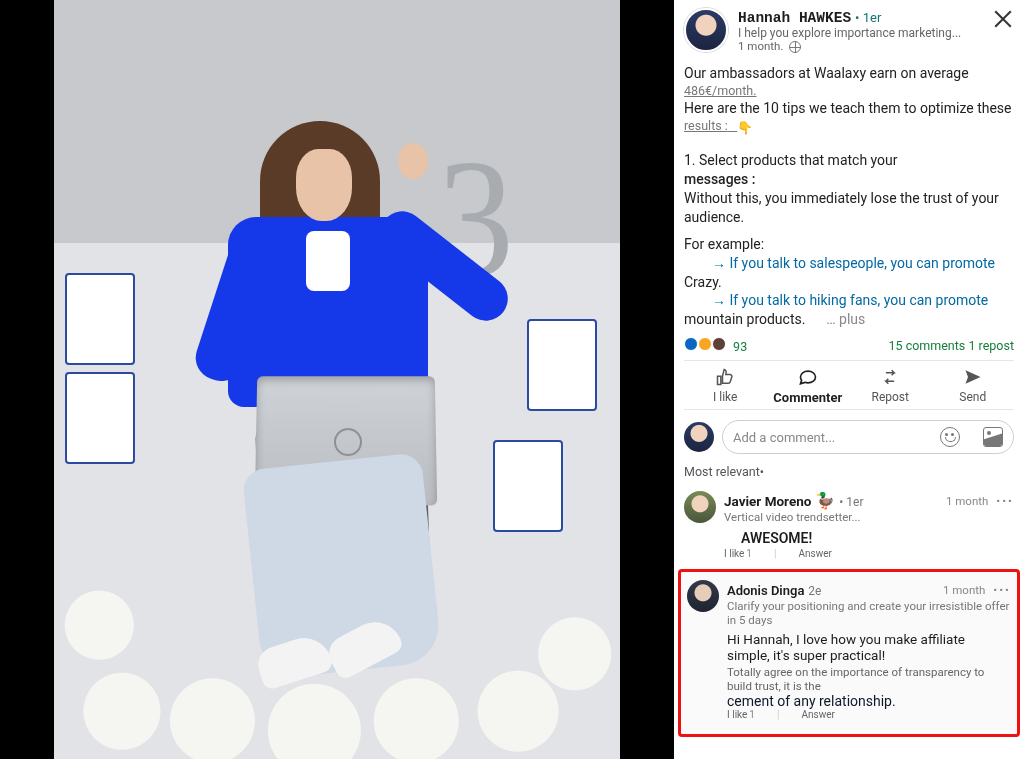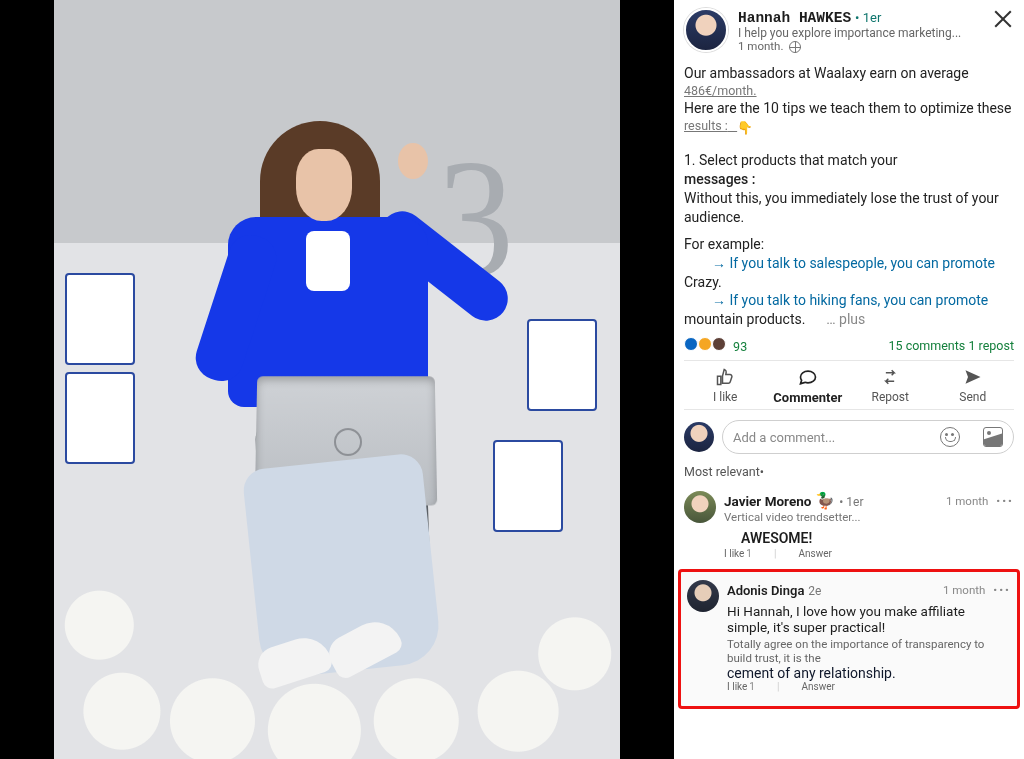--- a/index.html
+++ b/index.html
@@ -256,20 +256,21 @@
           <div class="ctop">
             <div>
               <span class="cname" style="font-weight:600; font-size:13px">Adonis Dinga</span>
               <span class="cdeg" style="font-size:12px"> <span>2e</span></span>
             </div>
             <div class="ctime">
               <span>1 month</span>
               <span class="dots">•••</span>
             </div>
           </div>
+          <div class="csub">Clarify your positioning and create your irresistible offer in 5 days</div>
           <div class="ctext2">Hi Hannah, I love how you make affiliate simple, it's super practical!</div>
           <div class="csmall">Totally agree on the importance of transparency to build trust, it is the</div>
           <div class="ccem">cement of any relationship.</div>
           <div class="cactions">
             <span><span>I like</span><span class="n">1</span></span>
             <span class="sep">|</span>
             <span>Answer</span>
           </div>
         </div>
       </div>

